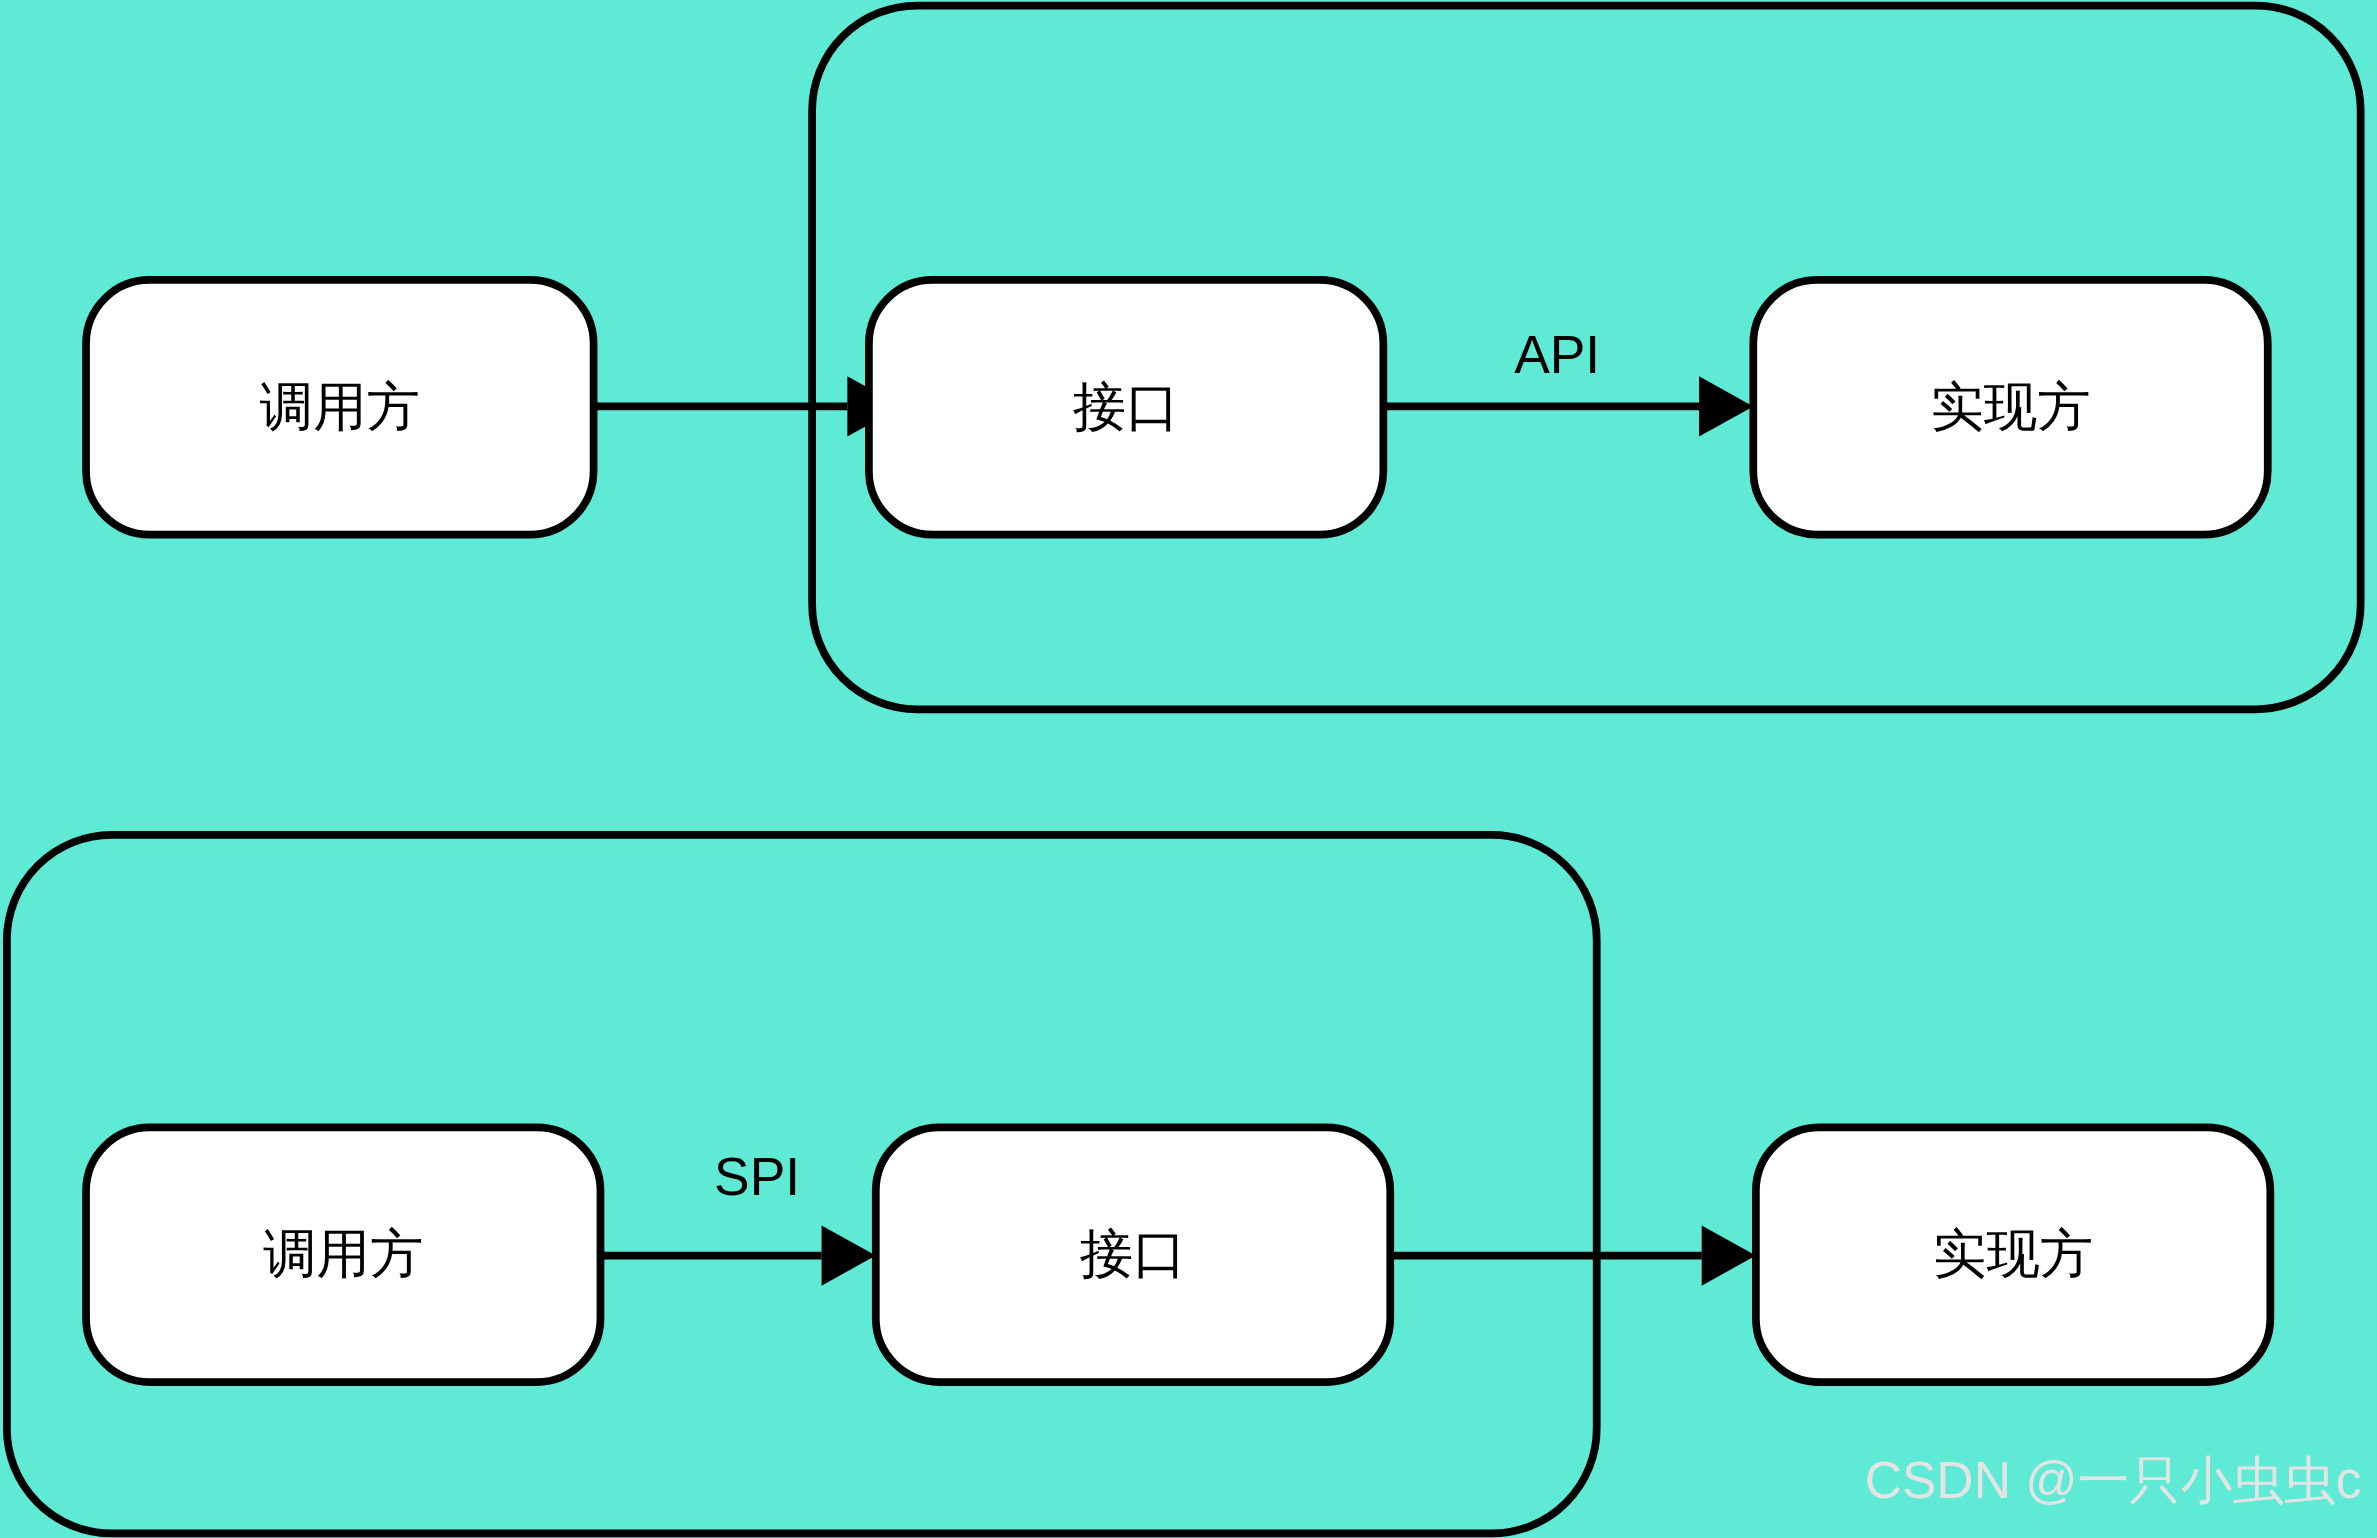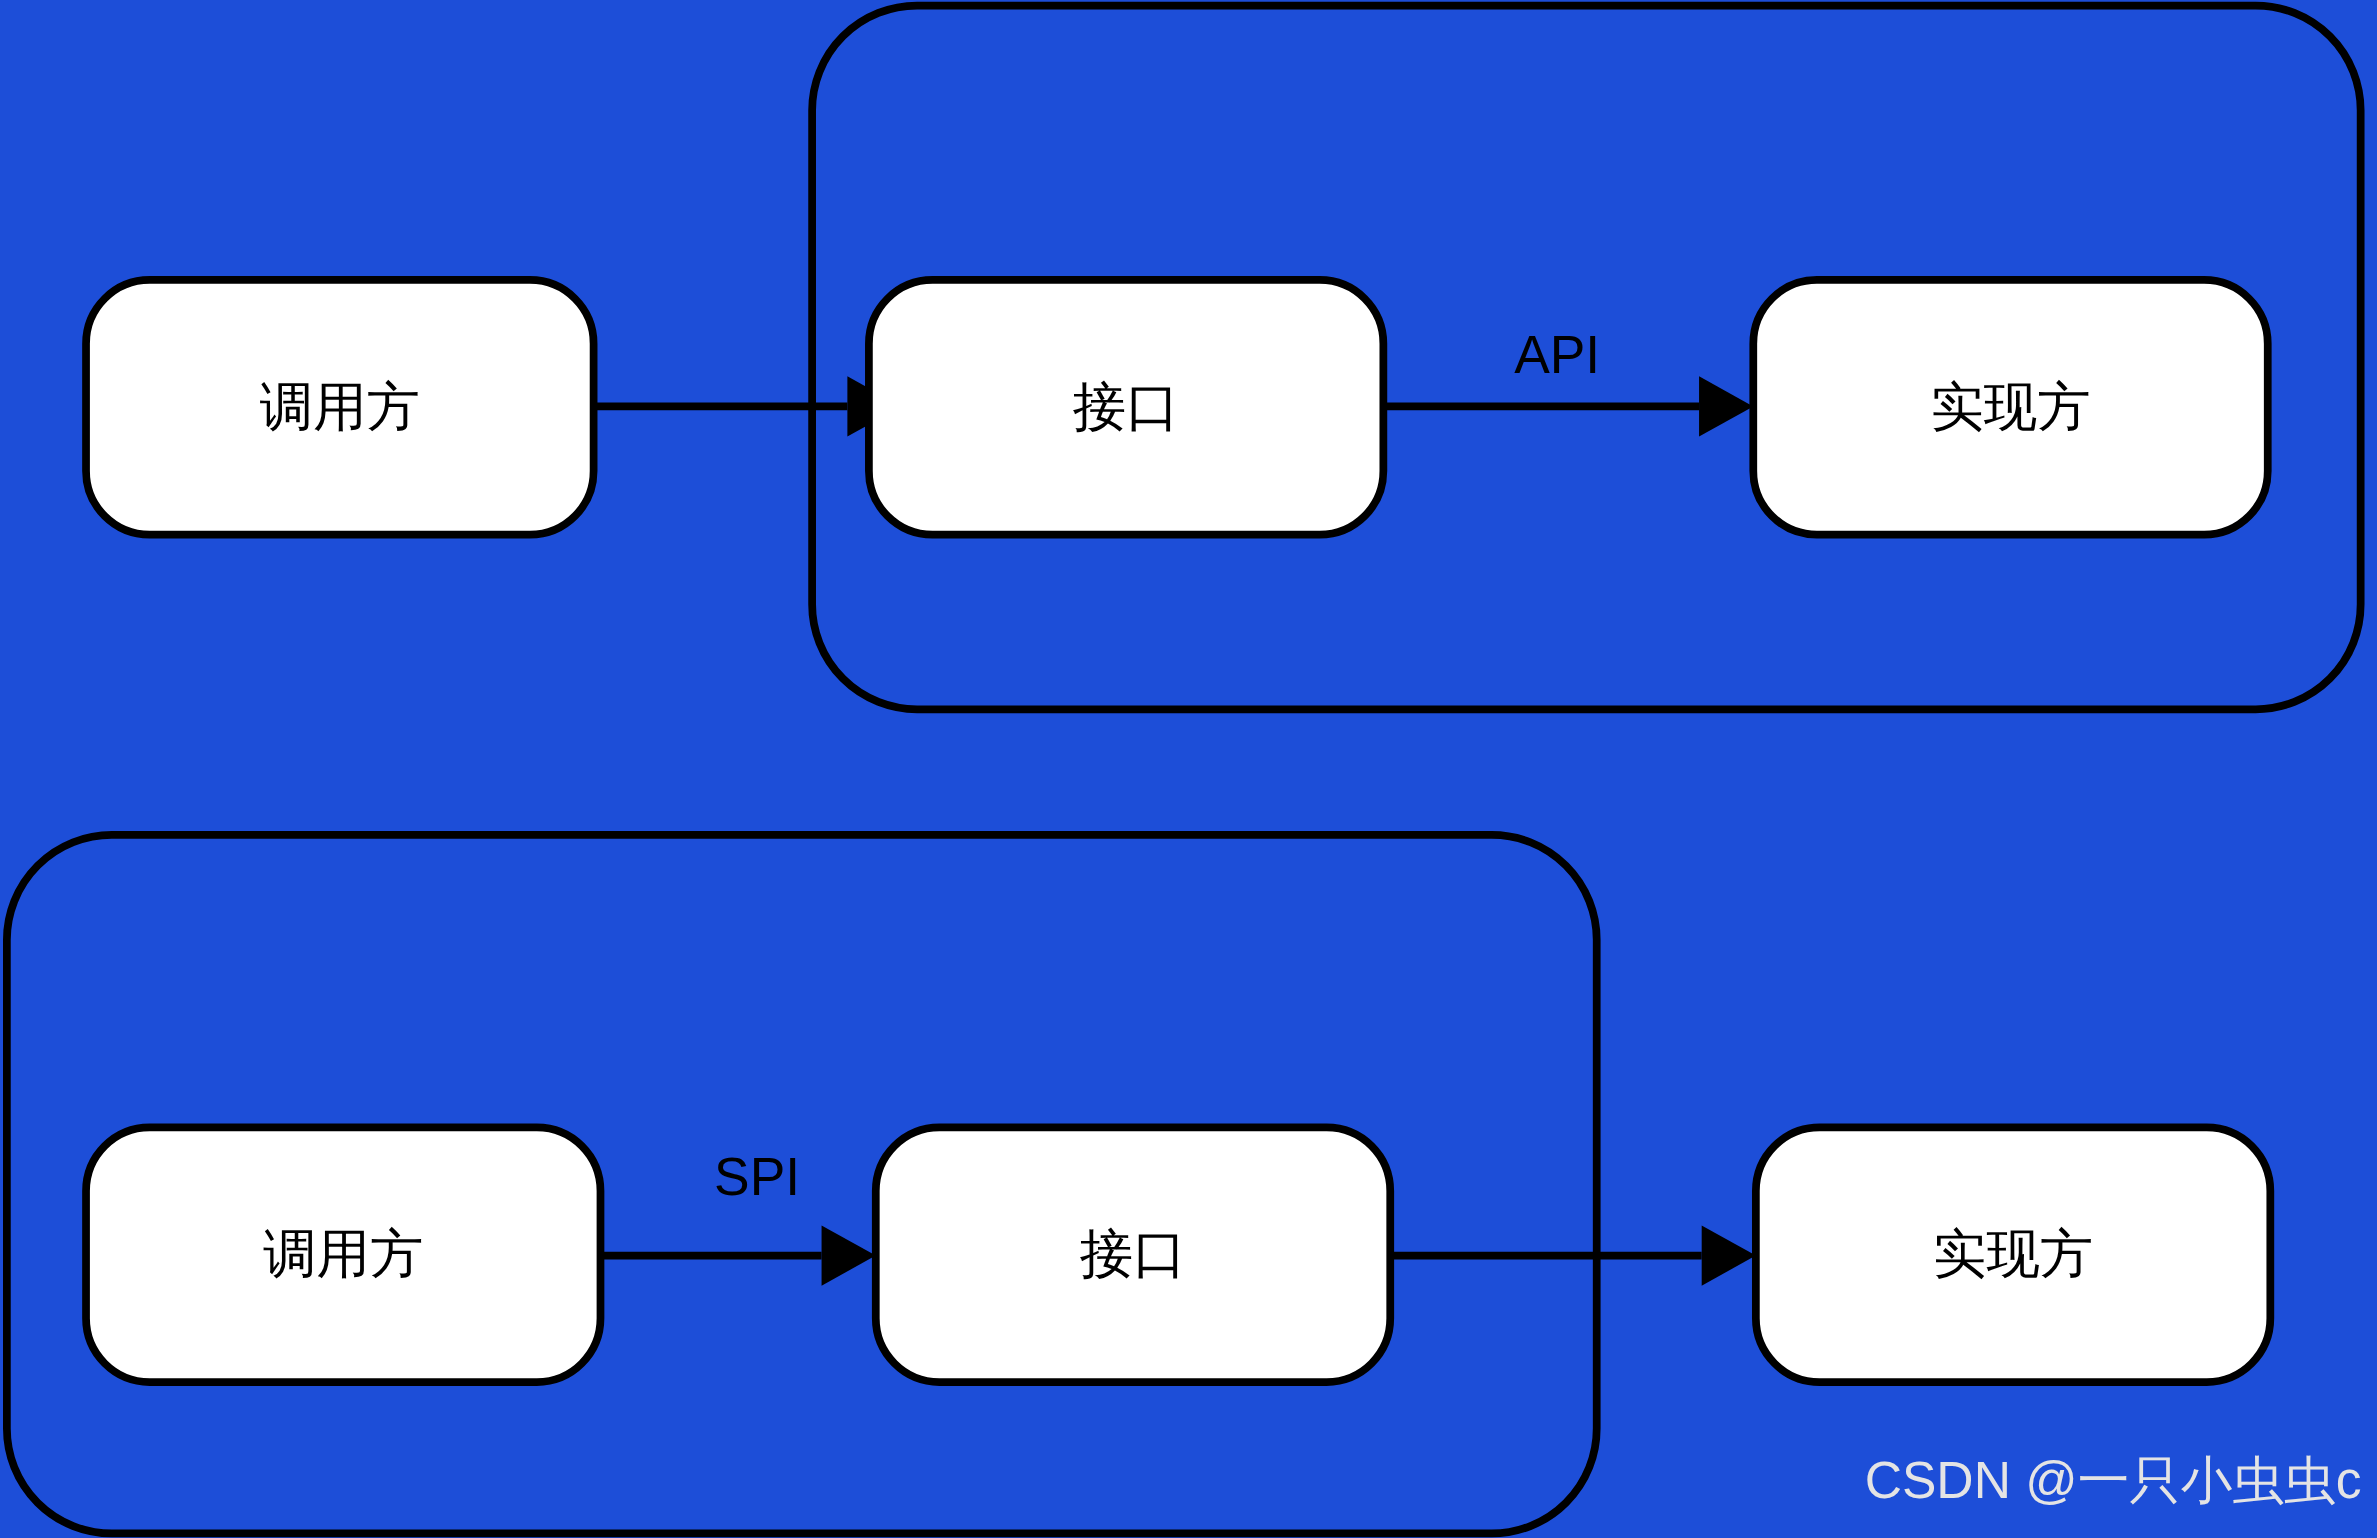--- a/index.html
+++ b/index.html
@@ -8,21 +8,21 @@
     padding: 0;
     background: #ffffff;
   }
   body {
     font-family: "Liberation Sans", sans-serif;
   }
   #stage {
     position: relative;
     width: 2377px;
     height: 1539px;
-    background: #1d4ed8;
+    background: #5eead4;
     overflow: hidden;
   }
   #diagram-svg {
     position: absolute;
     top: 0;
     left: 0;
     width: 2377px;
     height: 1539px;
     display: block;
   }

